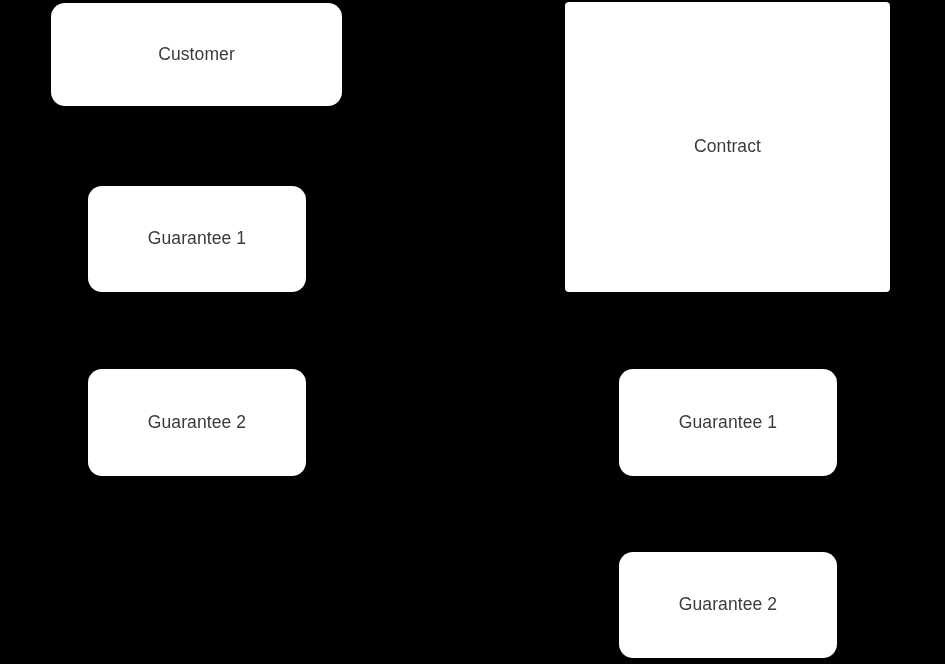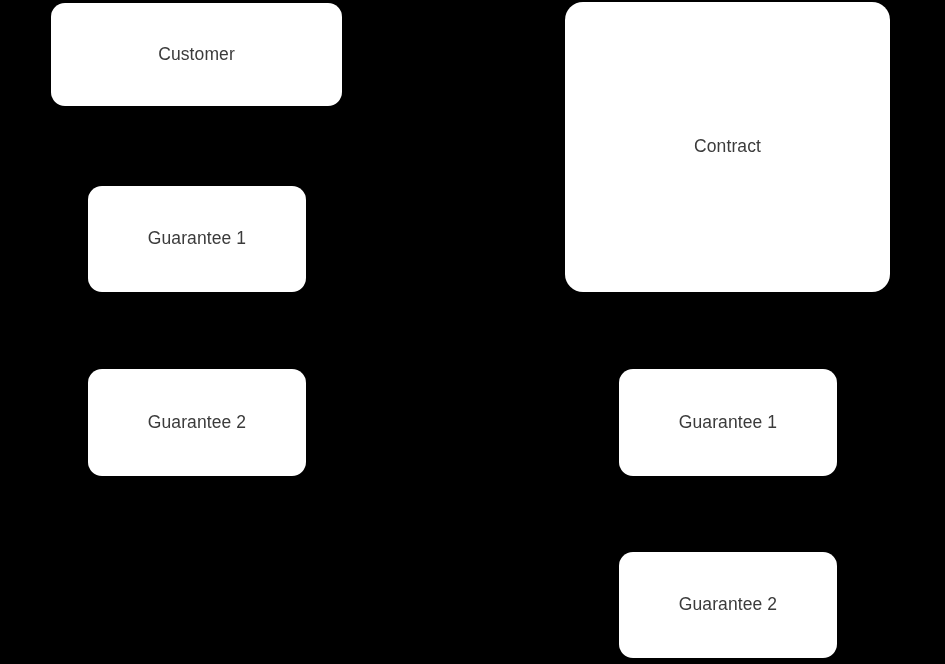--- a/index.html
+++ b/index.html
@@ -35,21 +35,21 @@
     -webkit-font-smoothing: antialiased;
   }
 
   
   #node-customer {
     left: 51px;  top: 3px;   width: 291px; height: 103px;
     border-radius: 14px;
   }
   #node-contract {
     left: 565px; top: 2px;   width: 325px; height: 290px;
-    border-radius: 18px;
+    border-radius: 4px;
   }
   #node-customer-guarantee-1 {
     left: 88px;  top: 186px; width: 218px; height: 106px;
     border-radius: 14px;
   }
   #node-customer-guarantee-2 {
     left: 88px;  top: 369px; width: 218px; height: 107px;
     border-radius: 14px;
   }
   #node-contract-guarantee-1 {

